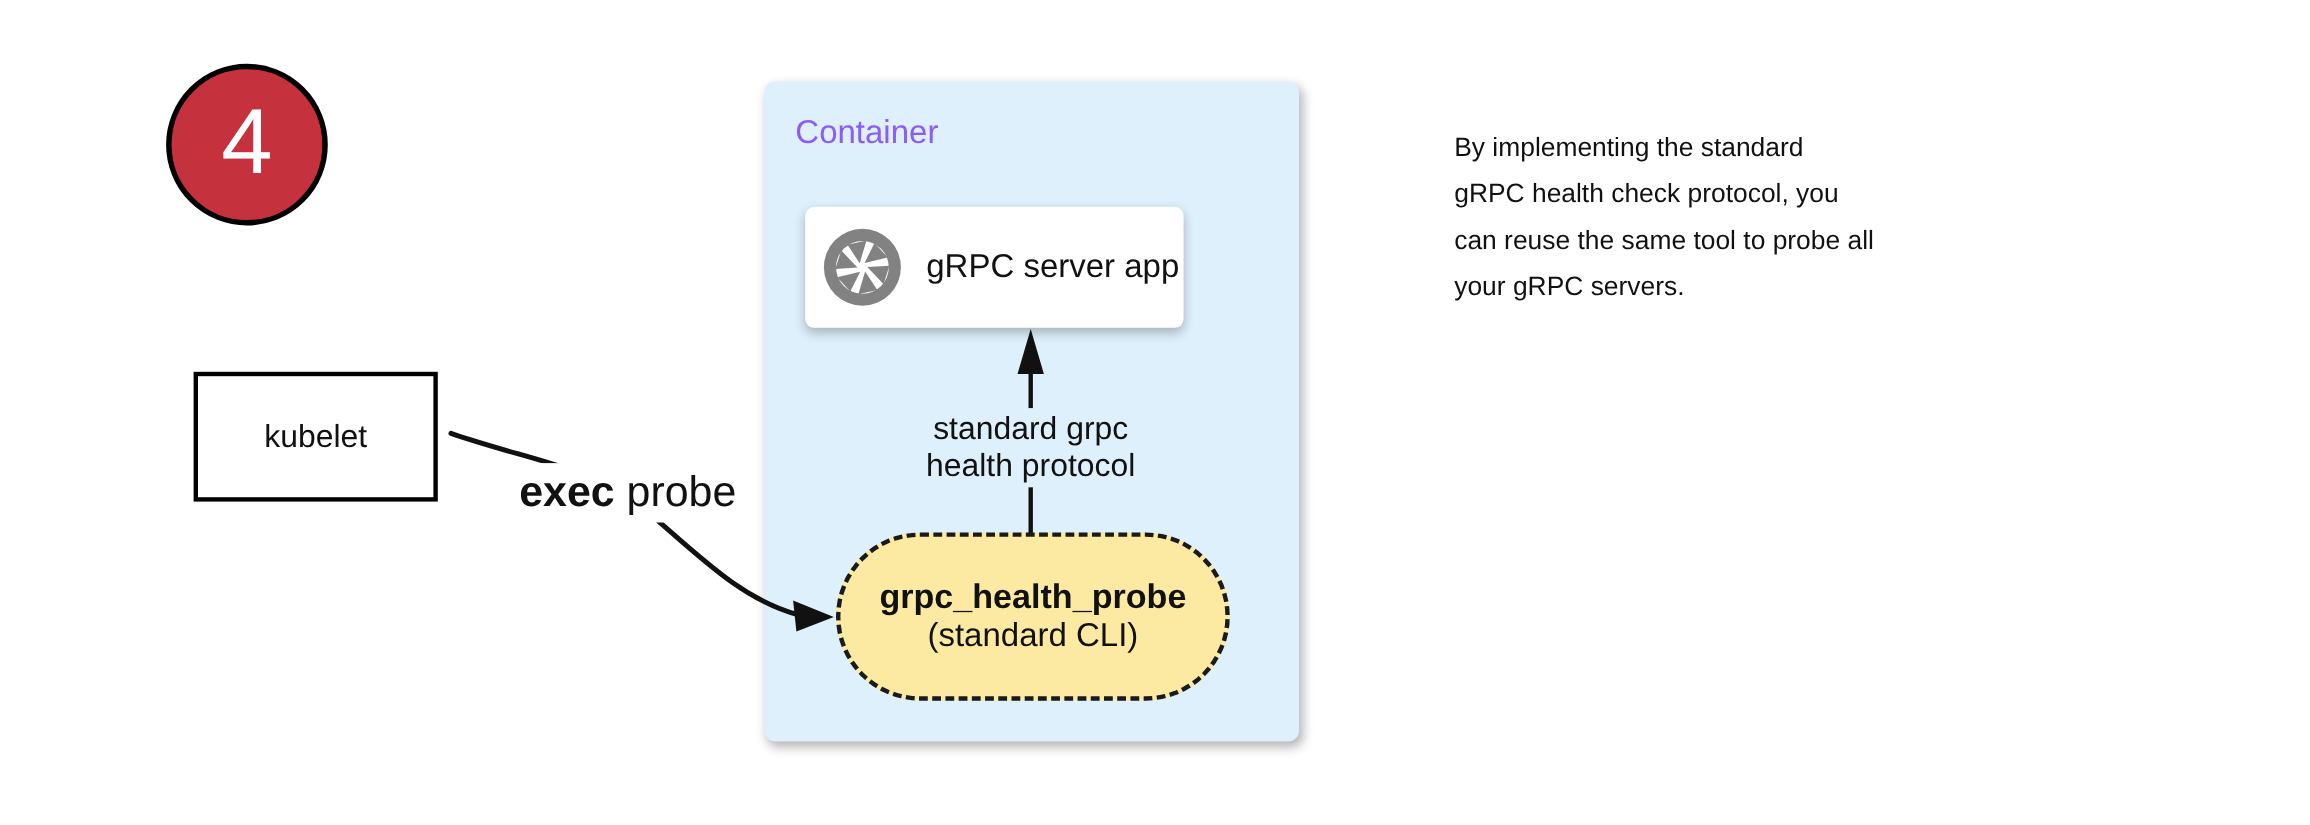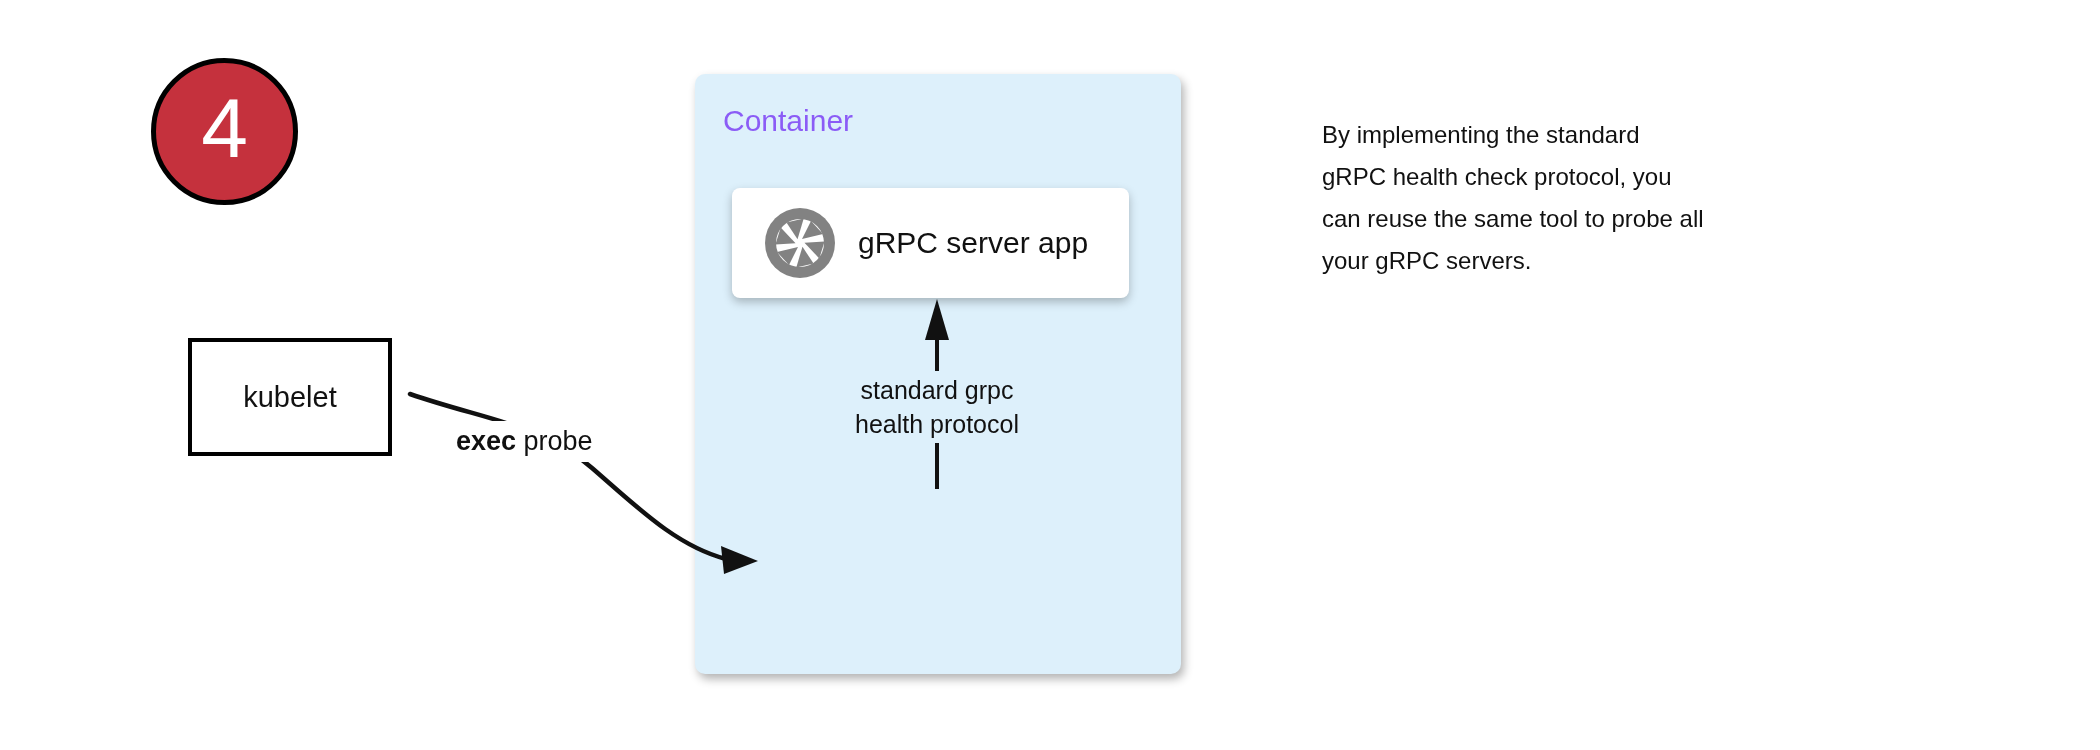--- a/index.html
+++ b/index.html
@@ -57,28 +57,28 @@
     font-size: 30px;
     color: #8b5cf6;
     z-index: 3;
   }
 
   
   .server-box {
     position: absolute;
     left: 37px;
     top: 114px;
-    width: 397px;
+    width: 344px;
     height: 110px;
     background: #ffffff;
     border-radius: 8px;
     box-shadow: 0 4px 10px rgba(0,0,0,0.25);
     display: flex;
     align-items: center;
-    padding-left: 32px;
+    padding-left: 16px;
     box-sizing: border-box;
     z-index: 3;
   }
   .server-box .label {
     font-size: 30px;
     margin-left: 22px;
     white-space: nowrap;
   }
 
   
@@ -104,53 +104,53 @@
     line-height: 1.15;
   }
   .probe-node .subtitle {
     font-size: 30px;
     line-height: 1.15;
   }
 
   
   .kubelet-box {
     position: absolute;
-    left: 188px;
+    left: 176px;
     top: 338px;
-    width: 204px;
+    width: 222px;
     height: 118px;
     box-sizing: border-box;
     background: #ffffff;
     border: 4px solid #000000;
     display: flex;
     align-items: center;
     justify-content: center;
     font-size: 29px;
   }
 
   
   .exec-label {
     position: absolute;
-    left: 444px;
+    left: 460px;
     top: 421px;
     background: #ffffff;
     padding: 5px 12px;
-    font-size: 27px;
+    font-size: 39px;
     white-space: nowrap;
   }
   .exec-label .b { font-weight: bold; }
 
   .health-arrow-label {
     position: absolute;
     left: 777px;
     top: 371px;
     width: 320px;
     text-align: center;
     background: #ddf0fb;
-    font-size: 25px;
+    font-size: 29px;
     line-height: 34px;
     white-space: pre-line;
     padding: 2px 0;
   }
 
   
   .caption {
     position: absolute;
     left: 1322px;
     top: 114px;
@@ -205,20 +205,24 @@
           <path d="M 2 -4 L 23 -9 L 11 -22 Z" transform="rotate(60)"></path>
           <path d="M 2 -4 L 23 -9 L 11 -22 Z" transform="rotate(120)"></path>
           <path d="M 2 -4 L 23 -9 L 11 -22 Z" transform="rotate(180)"></path>
           <path d="M 2 -4 L 23 -9 L 11 -22 Z" transform="rotate(240)"></path>
           <path d="M 2 -4 L 23 -9 L 11 -22 Z" transform="rotate(300)"></path>
         </g>
       </svg>
       <span class="label">gRPC server app</span>
     </div>
 
+    <div class="probe-node">
+      <span class="title">grpc_health_probe</span>
+      <span class="subtitle">(standard CLI)</span>
+    </div>
   </div>
 
   <div class="health-arrow-label">standard grpc
 health protocol</div>
 
   <div class="kubelet-box">
     <span>kubelet</span>
   </div>
 
   <div class="exec-label"><span class="b">exec</span><span> probe</span></div>

